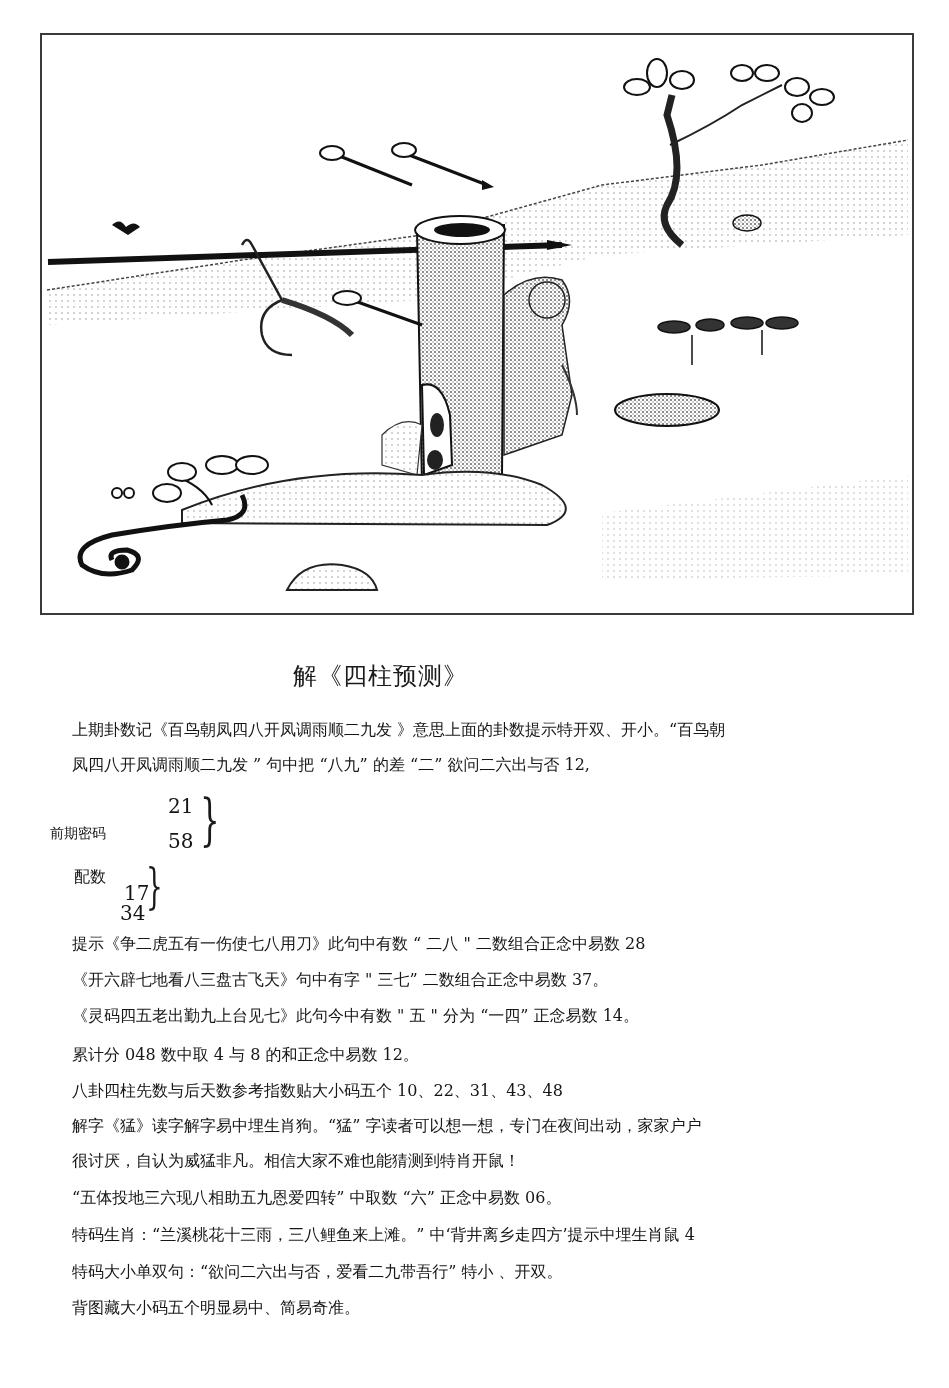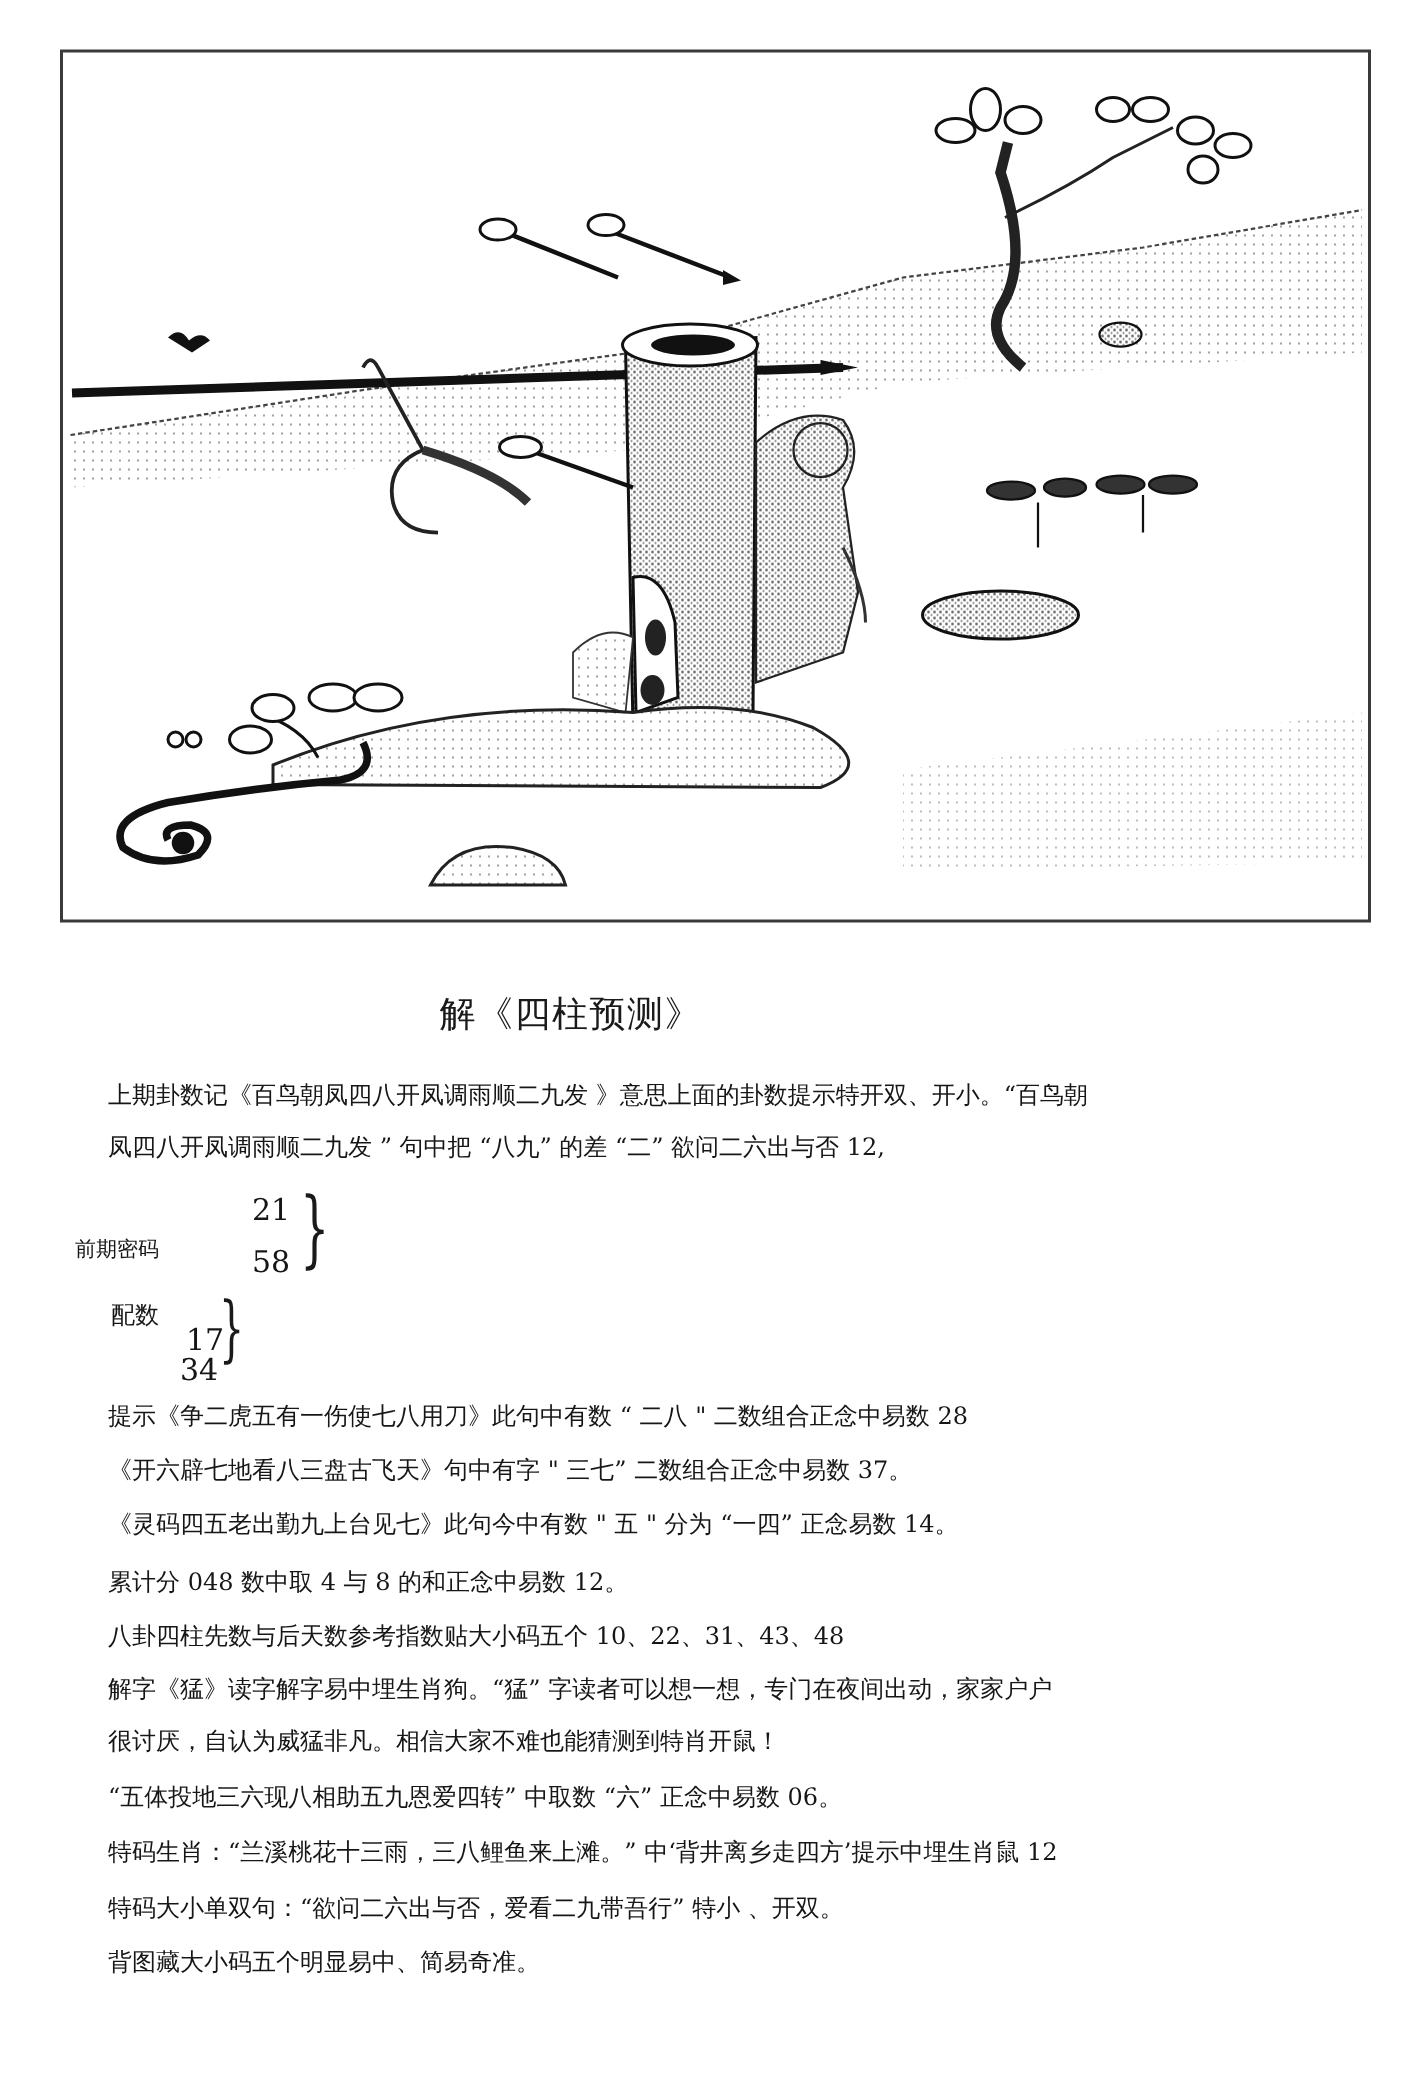--- a/index.html
+++ b/index.html
@@ -150,15 +150,15 @@
 <div class="brace small" style="left:146px;top:862px;">}</div>
 
 <div class="line" style="left:72px;top:930px;">提示《争二虎五有一伤使七八用刀》此句中有数 “ 二八 " 二数组合正念中易数 28</div>
 <div class="line" style="left:72px;top:966px;">《开六辟七地看八三盘古飞天》句中有字 " 三七” 二数组合正念中易数 37。</div>
 <div class="line" style="left:72px;top:1002px;">《灵码四五老出勤九上台见七》此句今中有数 " 五 " 分为 “一四” 正念易数 14。</div>
 <div class="line" style="left:72px;top:1041px;">累计分 048 数中取 4  与 8 的和正念中易数 12。</div>
 <div class="line" style="left:72px;top:1077px;">八卦四柱先数与后天数参考指数贴大小码五个 10、22、31、43、48</div>
 <div class="line" style="left:72px;top:1112px;">解字《猛》读字解字易中埋生肖狗。“猛” 字读者可以想一想，专门在夜间出动，家家户户</div>
 <div class="line" style="left:72px;top:1148px;font-family:Liberation Mono, monospace;">很讨厌，自认为威猛非凡。相信大家不难也能猜测到特肖开鼠！</div>
 <div class="line" style="left:72px;top:1184px;">“五体投地三六现八相助五九恩爱四转” 中取数 “六” 正念中易数 06。</div>
-<div class="line" style="left:72px;top:1221px;">特码生肖：“兰溪桃花十三雨，三八鲤鱼来上滩。” 中‘背井离乡走四方’提示中埋生肖鼠 12</div>
+<div class="line" style="left:72px;top:1221px;">特码生肖：“兰溪桃花十三雨，三八鲤鱼来上滩。” 中‘背井离乡走四方’提示中埋生肖鼠 4</div>
 <div class="line" style="left:72px;top:1258px;">特码大小单双句：“欲问二六出与否，爱看二九带吾行” 特小 、开双。</div>
 <div class="line" style="left:72px;top:1294px;">背图藏大小码五个明显易中、简易奇准。</div>
 
 </body></html>

